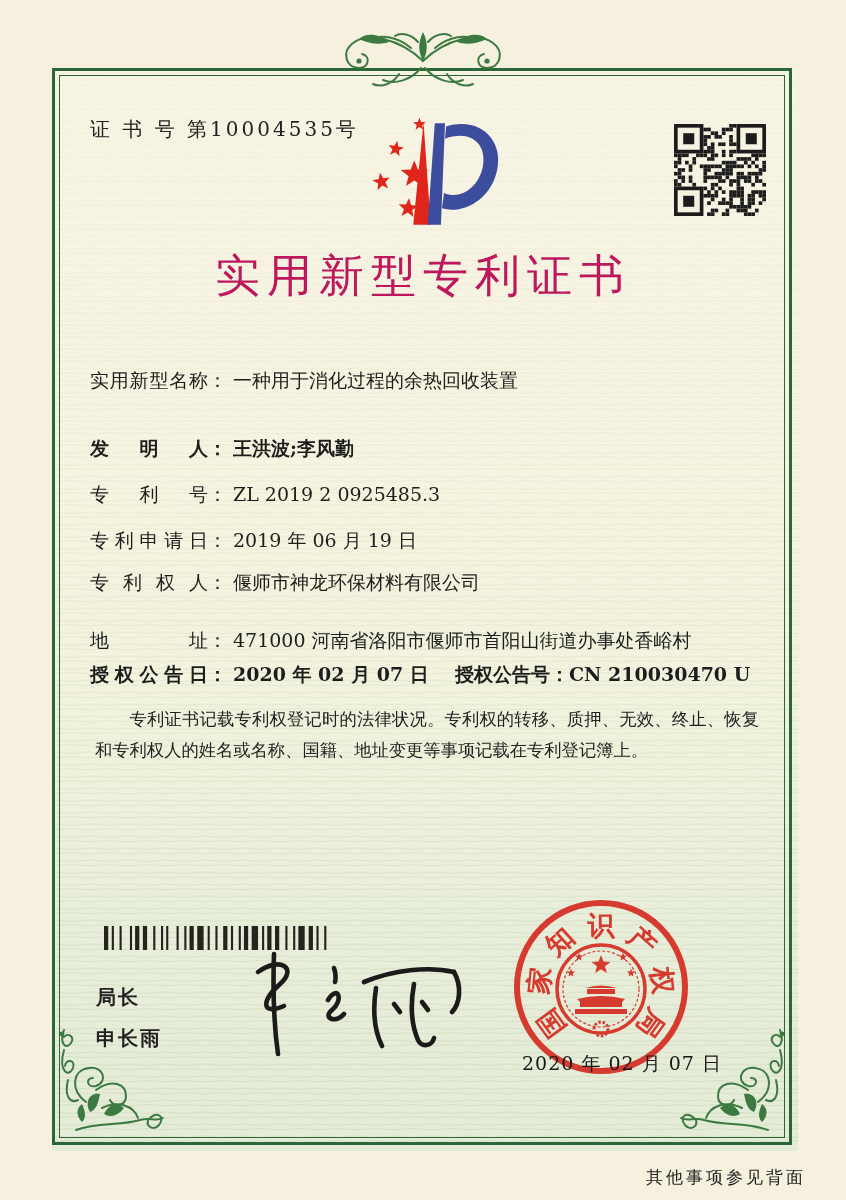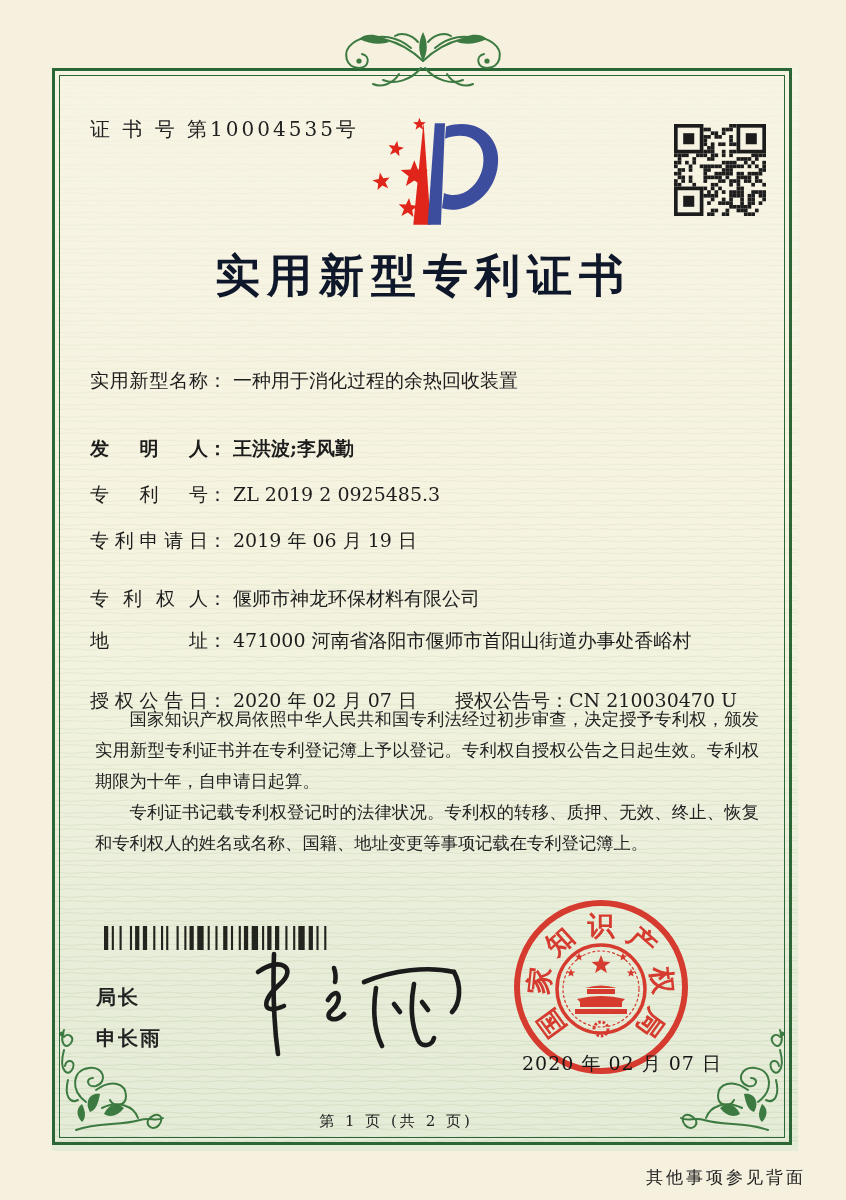--- a/index.html
+++ b/index.html
@@ -27,25 +27,25 @@
     border:1px solid #2b6637;box-sizing:border-box;
   }
   .cert-no{
     position:absolute;left:90px;top:116px;
     font-size:20px;letter-spacing:3px;color:#222;
   }
   .logo{position:absolute;left:330px;top:110px;width:185px;height:128px;}
   .qr{position:absolute;left:674px;top:124px;width:92px;height:92px;}
   .title{
     position:absolute;left:0;top:246px;width:846px;
-    text-align:center;font-size:45px;font-weight:700;letter-spacing:7px;color:#0f172a;
+    text-align:center;font-size:45px;font-weight:400;letter-spacing:7px;color:#be185d;
   }
   .fields{position:absolute;left:90px;top:368px;width:680px;font-size:19px;}
   .field-row{position:absolute;left:0;white-space:nowrap;}
-  .r0{top:0;} .r1{top:68px;font-weight:bold;} .r2{top:114px;} .r3{top:160px;} .r4{top:218px;} .r5{top:260px;} .r6{top:320px;}
+  .r0{top:0;} .r1{top:68px;font-weight:bold;} .r2{top:114px;} .r3{top:160px;} .r4{top:202px;} .r5{top:260px;} .r6{top:294px;font-weight:bold;}
   .flabel-text{display:inline-block;width:118px;text-align:justify;text-align-last:justify;}
   .fvalue{margin-left:6px;}
   .grant-part{position:absolute;left:365px;top:0;white-space:nowrap;}
   .body-text{
     position:absolute;left:95px;top:704px;width:664px;
     font-size:17.3px;line-height:31px;text-align:justify;color:#222;
   }
   .body-text p{margin:0;text-indent:2em;}
   .barcode{position:absolute;left:104px;top:926px;width:228px;height:24px;}
   .seal{position:absolute;left:505px;top:893px;width:192px;height:192px;opacity:.9;}
@@ -564,21 +564,20 @@
     <div class="field-row r5">
       <span class="flabel"><span class="flabel-text">地址</span><span>：</span></span><span class="fvalue">471000 河南省洛阳市偃师市首阳山街道办事处香峪村</span>
     </div>
     <div class="field-row r6">
       <span class="flabel"><span class="flabel-text">授权公告日</span><span>：</span></span><span class="fvalue">2020 年 02 月 07 日</span>
       <span class="grant-part"><span>授权公告号</span><span>：</span><span>CN 210030470 U</span></span>
     </div>
   </div>
 
   <div class="body-text">
-    <p>国家知识产权局依照中华人民共和国专利法经过初步审查，决定授予专利权，颁发实用新型专利证书并在专利登记簿上予以登记。专利权自授权公告之日起生效。专利权期限为十年，自申请日起算。</p>
     <p>专利证书记载专利权登记时的法律状况。专利权的转移、质押、无效、终止、恢复和专利权人的姓名或名称、国籍、地址变更等事项记载在专利登记簿上。</p>
   </div>
 
   <svg class="barcode" id="barcode" viewBox="0 0 228 24" preserveAspectRatio="none">
       <rect x="0.00" y="0" width="4.25" height="24" fill="#24241f"></rect>
       <rect x="7.77" y="0" width="2.12" height="24" fill="#24241f"></rect>
       <rect x="15.55" y="0" width="2.12" height="24" fill="#24241f"></rect>
       <rect x="25.91" y="0" width="2.12" height="24" fill="#24241f"></rect>
       <rect x="31.09" y="0" width="4.25" height="24" fill="#24241f"></rect>
       <rect x="38.86" y="0" width="4.25" height="24" fill="#24241f"></rect>
@@ -642,16 +641,15 @@
       <text x="45.840946348753256" y="130.4426856421333" fill="#d5281e" font-size="27" font-weight="700" text-anchor="middle" dominant-baseline="central" transform="rotate(-126 45.840946348753256 130.4426856421333)" font-family="DejaVu Serif, serif">国</text>
       <text x="34.339642487167055" y="87.51923527740549" fill="#d5281e" font-size="27" font-weight="700" text-anchor="middle" dominant-baseline="central" transform="rotate(-84 34.339642487167055 87.51923527740549)" font-family="DejaVu Serif, serif">家</text>
       <text x="54.51390240575079" y="47.925020820401556" fill="#d5281e" font-size="27" font-weight="700" text-anchor="middle" dominant-baseline="central" transform="rotate(-42 54.51390240575079 47.925020820401556)" font-family="DejaVu Serif, serif">知</text>
       <text x="96" y="32" fill="#d5281e" font-size="27" font-weight="700" text-anchor="middle" dominant-baseline="central" transform="rotate(0 96 32)" font-family="DejaVu Serif, serif">识</text>
       <text x="137.4860975942492" y="47.925020820401556" fill="#d5281e" font-size="27" font-weight="700" text-anchor="middle" dominant-baseline="central" transform="rotate(42 137.4860975942492 47.925020820401556)" font-family="DejaVu Serif, serif">产</text>
       <text x="157.66035751283295" y="87.51923527740549" fill="#d5281e" font-size="27" font-weight="700" text-anchor="middle" dominant-baseline="central" transform="rotate(84 157.66035751283295 87.51923527740549)" font-family="DejaVu Serif, serif">权</text>
       <text x="146.15905365124675" y="130.4426856421333" fill="#d5281e" font-size="27" font-weight="700" text-anchor="middle" dominant-baseline="central" transform="rotate(126 146.15905365124675 130.4426856421333)" font-family="DejaVu Serif, serif">局</text>
     </svg>
   <div class="seal-date">2020 年 02 月 07 日</div>
 
-  <div class="page-info">第 1 页 (共 2 页)</div>
   <div class="footer-note">其他事项参见背面</div>
 
 </div>
 
 </body></html>

